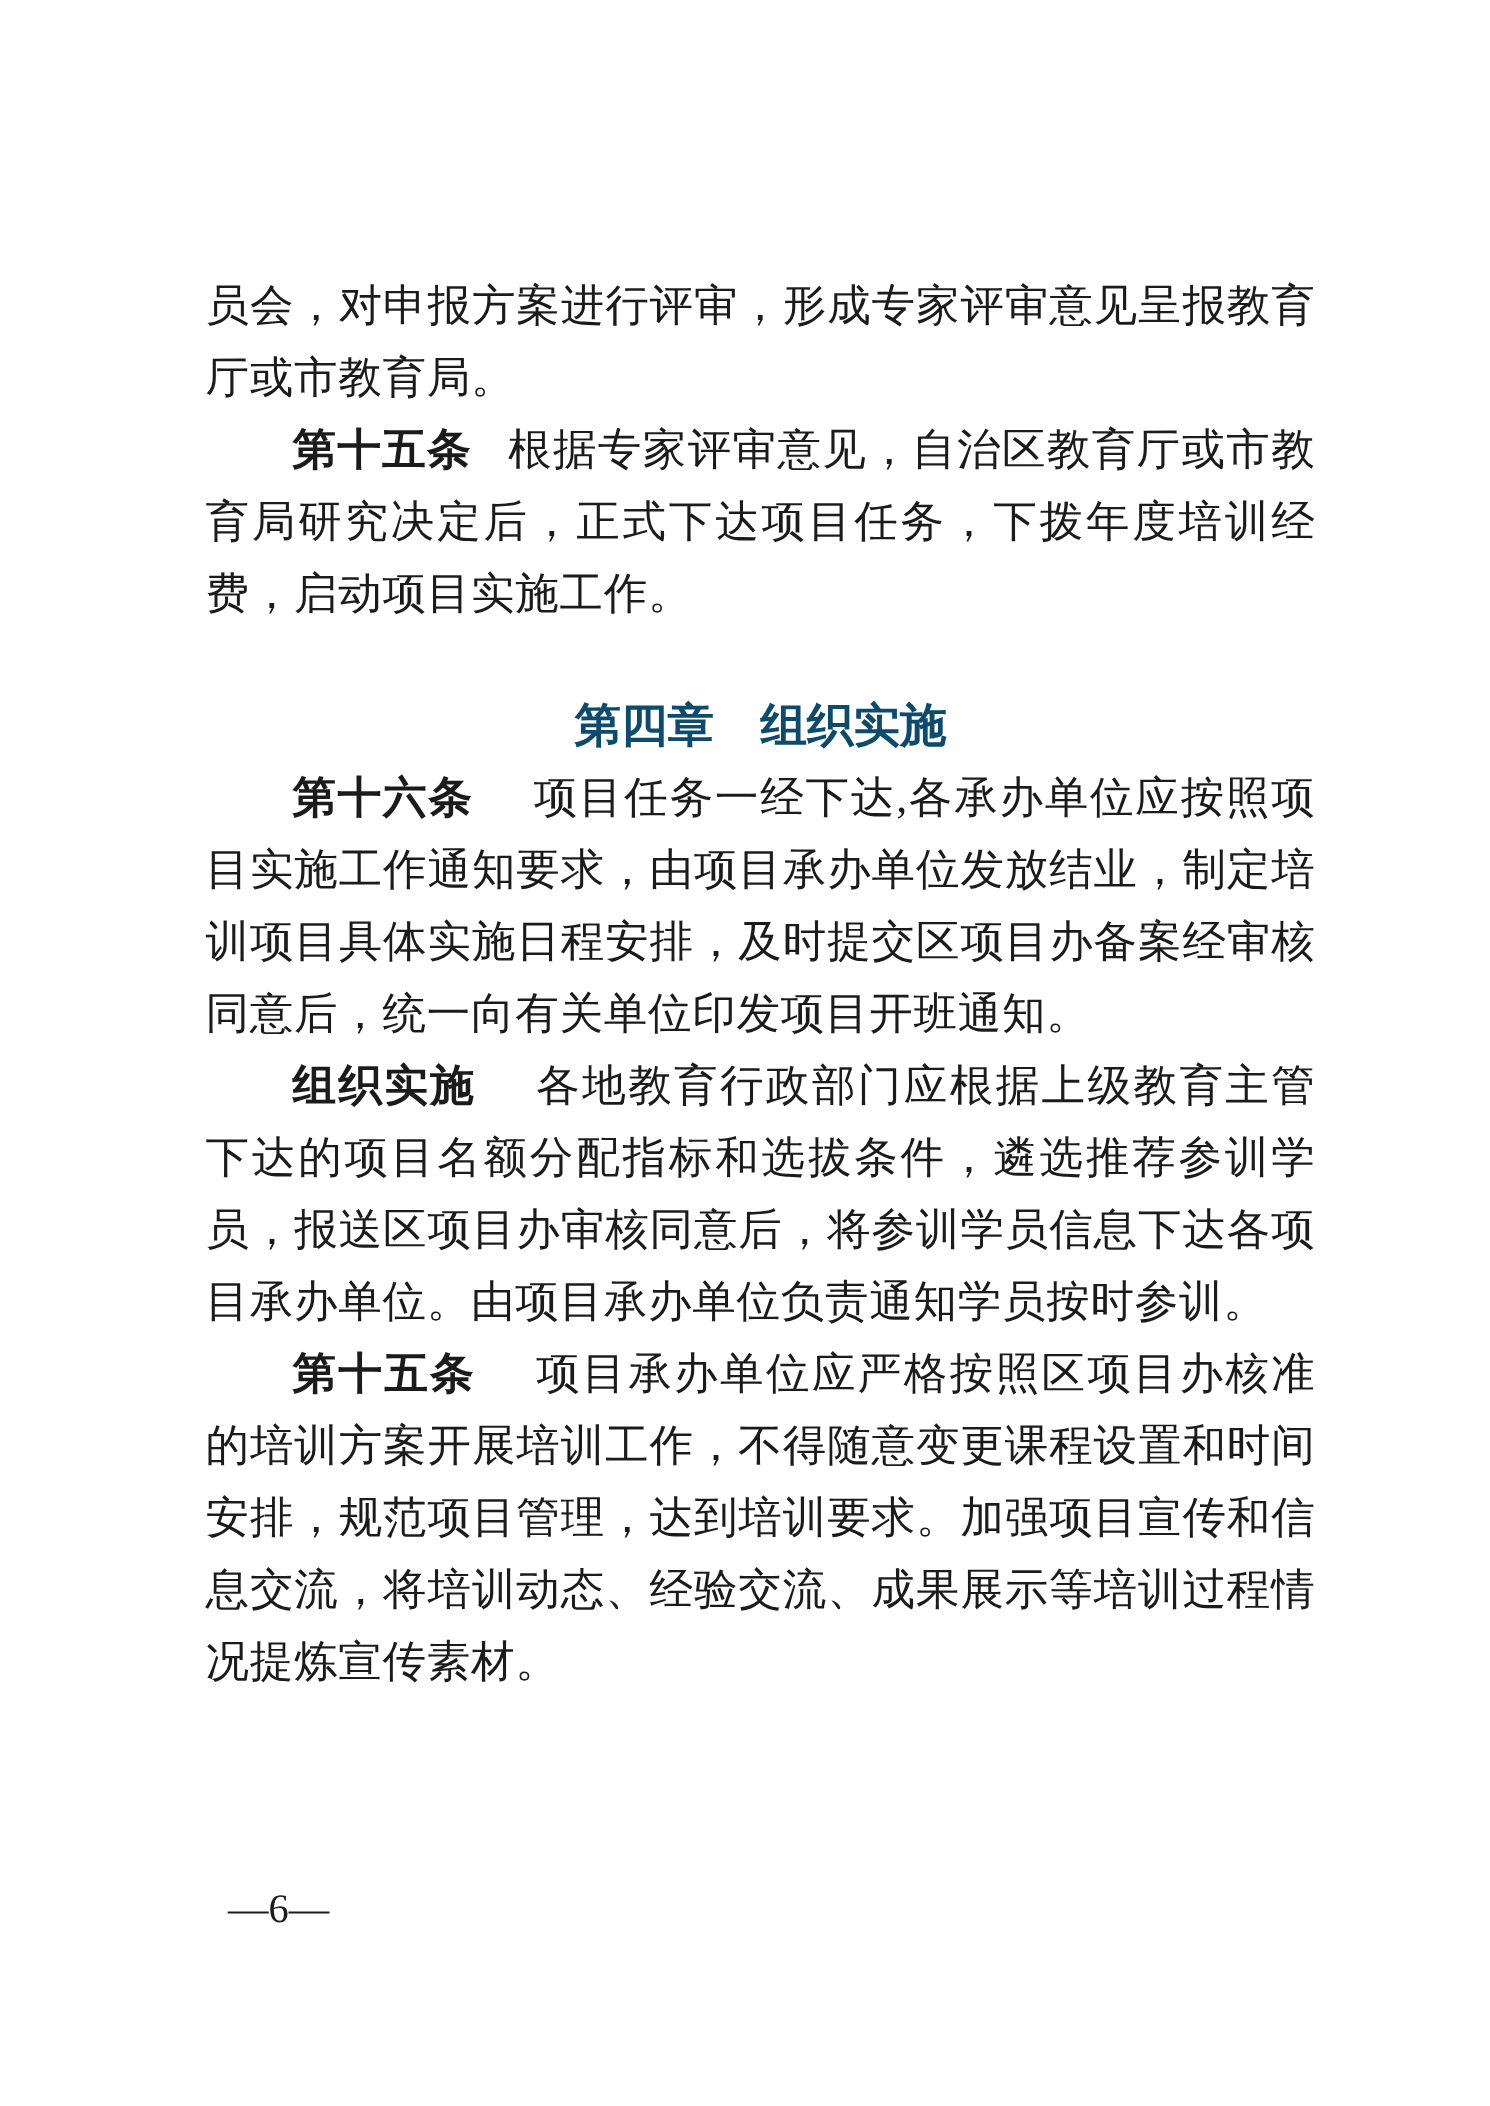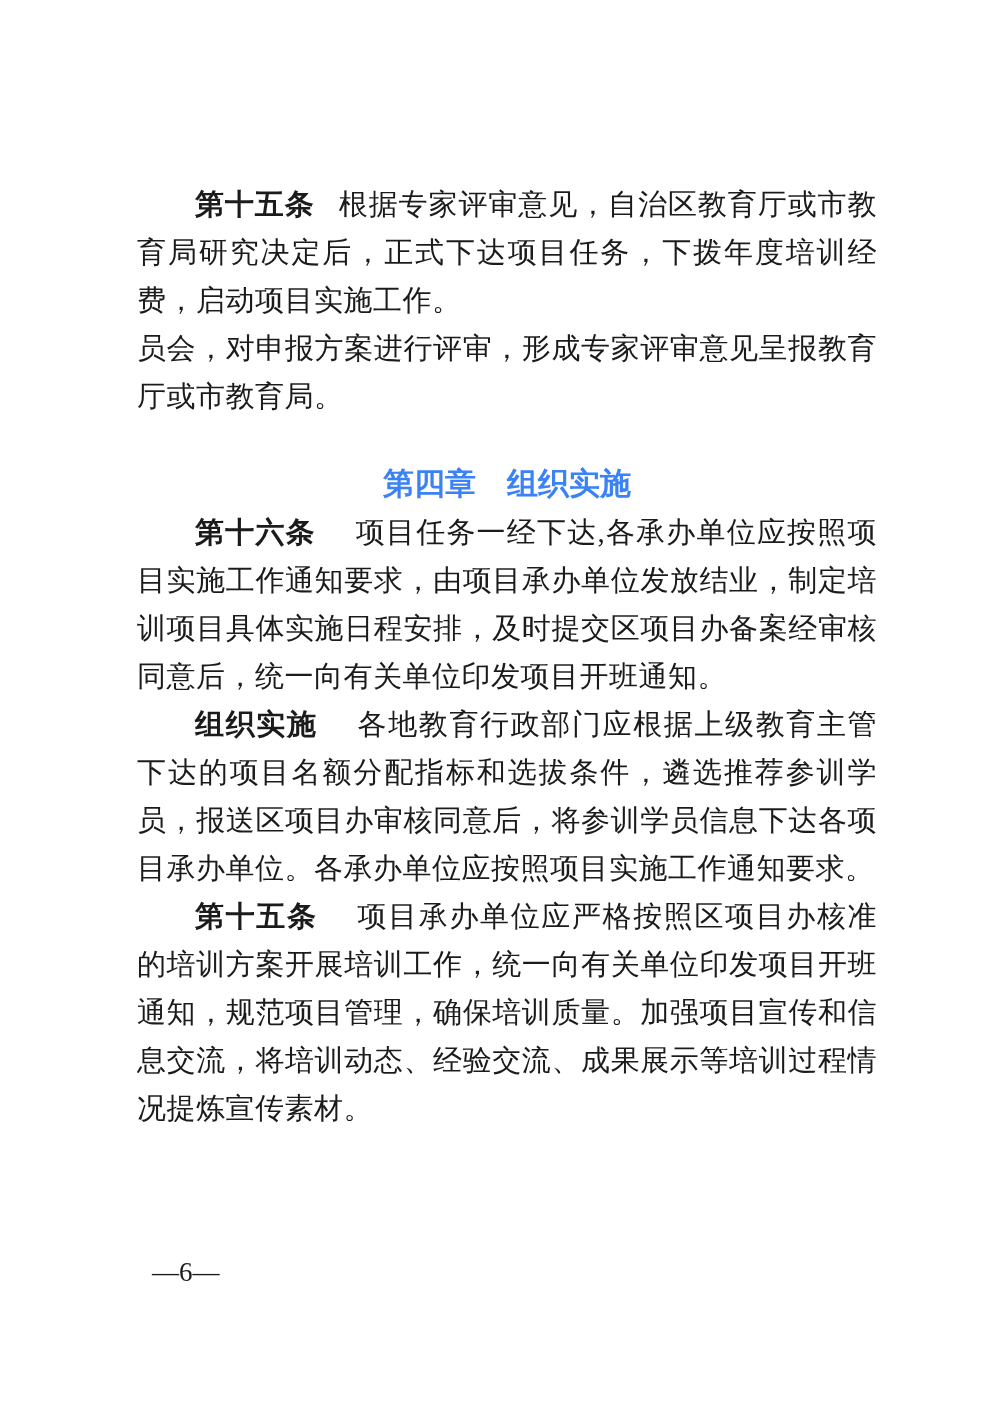--- a/index.html
+++ b/index.html
@@ -37,54 +37,54 @@
   }
   .gap-narrow { margin-right: 24px; }
   .gap-wide   { margin-right: 40px; }
   .chapter {
     margin: 40px 0 0 0;
     font-family: "Liberation Sans", "DejaVu Sans", sans-serif;
     font-weight: bold;
     font-size: 31px;
     line-height: 48px;
     text-align: center;
-    color: #3b82f6;
+    color: #0c4a6e;
   }
   .page-number {
     position: absolute;
     left: 152px;
     top: 1252px;
     font-size: 27px;
     line-height: 40px;
     color: #1b1b1b;
   }
 </style>
 </head>
 <body>
 
 <div class="page">
   <div class="content">
 
+    <p class="para">员会，对申报方案进行评审，形成专家评审意见呈报教育厅或市教育局。</p>
+
     <p class="para indent">
       <span class="article-label gap-narrow">第十五条</span><span>根据专家评审意见，自治区教育厅或市教育局研究决定后，正式下达项目任务，下拨年度培训经费，启动项目实施工作。</span>
     </p>
-
-    <p class="para">员会，对申报方案进行评审，形成专家评审意见呈报教育厅或市教育局。</p>
 
     <h2 class="chapter">第四章　组织实施</h2>
 
     <p class="para indent">
       <span class="article-label gap-wide">第十六条</span><span>项目任务一经下达,各承办单位应按照项目实施工作通知要求，由项目承办单位发放结业，制定培训项目具体实施日程安排，及时提交区项目办备案经审核同意后，统一向有关单位印发项目开班通知。</span>
     </p>
 
     <p class="para indent">
-      <span class="article-label gap-wide">组织实施</span><span>各地教育行政部门应根据上级教育主管下达的项目名额分配指标和选拔条件，遴选推荐参训学员，报送区项目办审核同意后，将参训学员信息下达各项目承办单位。各承办单位应按照项目实施工作通知要求。</span>
+      <span class="article-label gap-wide">组织实施</span><span>各地教育行政部门应根据上级教育主管下达的项目名额分配指标和选拔条件，遴选推荐参训学员，报送区项目办审核同意后，将参训学员信息下达各项目承办单位。由项目承办单位负责通知学员按时参训。</span>
     </p>
 
     <p class="para indent">
-      <span class="article-label gap-wide">第十五条</span><span>项目承办单位应严格按照区项目办核准的培训方案开展培训工作，统一向有关单位印发项目开班通知，规范项目管理，确保培训质量。加强项目宣传和信息交流，将培训动态、经验交流、成果展示等培训过程情况提炼宣传素材。</span>
+      <span class="article-label gap-wide">第十五条</span><span>项目承办单位应严格按照区项目办核准的培训方案开展培训工作，不得随意变更课程设置和时间安排，规范项目管理，达到培训要求。加强项目宣传和信息交流，将培训动态、经验交流、成果展示等培训过程情况提炼宣传素材。</span>
     </p>
 
 
   </div>
 
   <div class="page-number">—6—</div>
 </div>
 
 </body></html>

